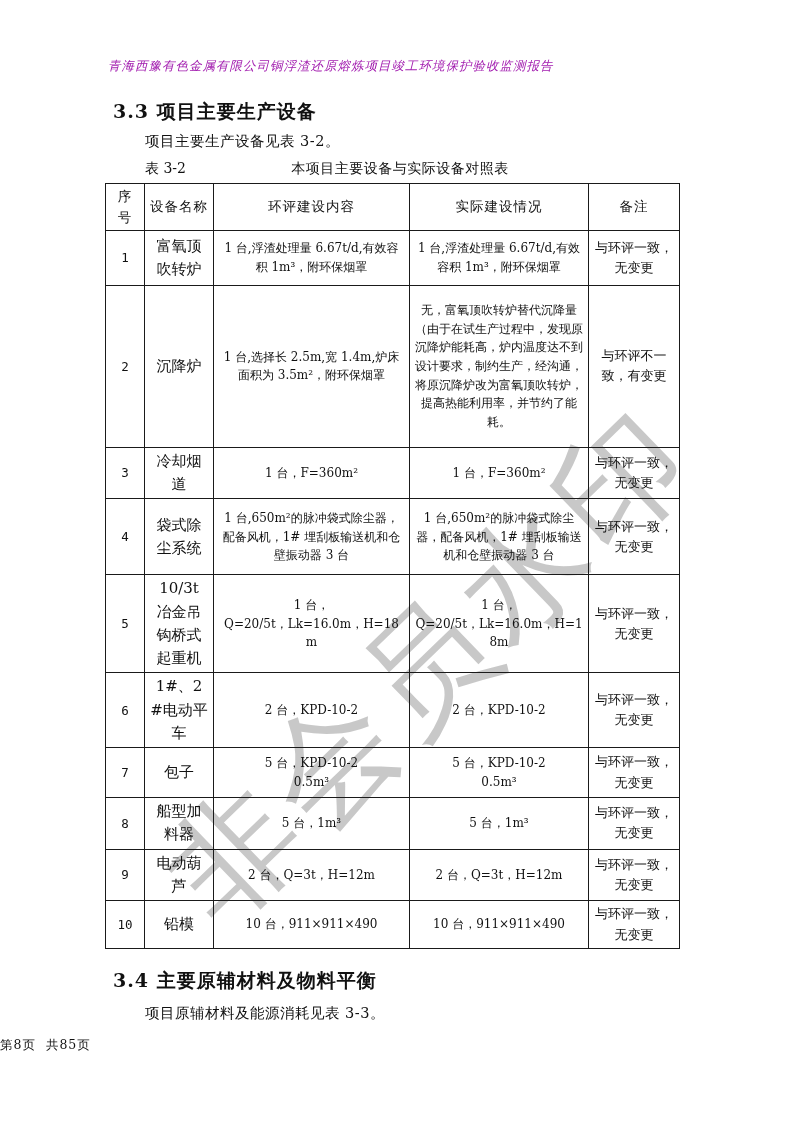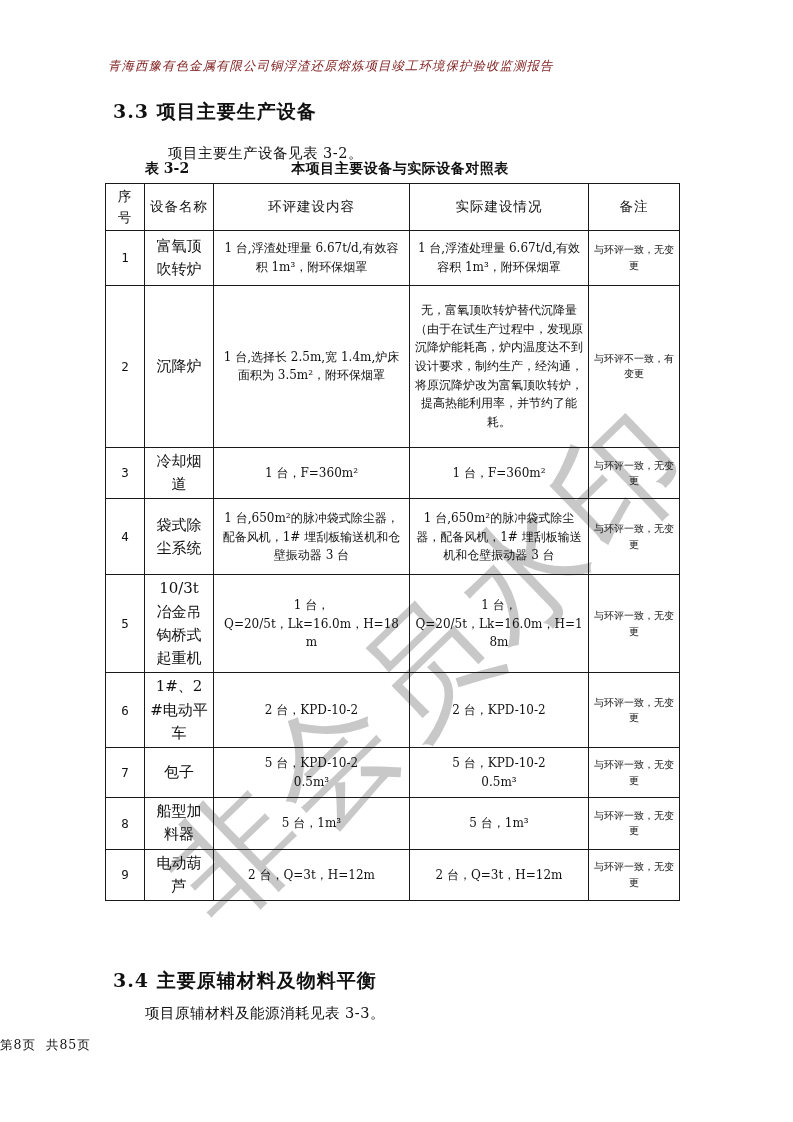--- a/index.html
+++ b/index.html
@@ -26,38 +26,38 @@
     transform:rotate(-44deg);
     transform-origin:50% 50%;
     z-index:0;
     font-family:"DejaVu Sans","Liberation Sans",sans-serif;
     user-select:none;
   }
   .content{position:relative;z-index:1;}
   .running-header{
     position:absolute;left:108px;top:58px;
     font-size:12.5px;font-style:italic;letter-spacing:1px;
-    color:#7f1d1d;
+    color:#a21caf;
   }
   .h-section{
     position:absolute;left:113px;
     font-size:19px;font-weight:bold;letter-spacing:1px;
     margin:0;
   }
   .h33{top:99px;}
   .h34{top:968px;}
   .para{
     position:absolute;left:145px;
     font-size:14.5px;margin:0;letter-spacing:0.5px;
   }
-  .p33{top:144px;margin-left:23px;}
+  .p33{top:132px;}
   .p34{top:1004px;}
   .caption-row{
     position:absolute;left:113px;top:160px;width:574px;
-    font-size:14px;font-weight:bold;
+    font-size:14px;font-weight:normal;
   }
   .caption-label{position:absolute;left:32px;top:0;}
   .caption-title{display:block;text-align:center;letter-spacing:0.5px;}
   table.equip{
     position:absolute;left:105px;top:183px;
     width:574px;
     border-collapse:collapse;
     table-layout:fixed;
     background:transparent;
   }
@@ -69,21 +69,21 @@
     font-weight:normal;
     background:transparent;
     line-height:1.55;
     word-break:break-all;
     white-space:pre-line;
   }
   table.equip th{font-size:13.5px;letter-spacing:1px;}
   td.cell-no{font-size:12.5px;font-family:"DejaVu Sans Mono","Liberation Mono",monospace;}
   td.cell-name{font-size:15px;}
   td.cell-eia, td.cell-actual{font-size:12px;}
-  td.cell-remark{font-size:10px;margin-top:32px;}
+  td.cell-remark{font-size:13px;margin-top:32px;}
   td.long{text-align:justify;text-justify:inter-character;}
   thead tr{height:28px;}
   tbody tr:nth-child(1){height:55px;}
   tbody tr:nth-child(2){height:162px;}
   tbody tr:nth-child(3){height:47px;}
   tbody tr:nth-child(4){height:76px;}
   tbody tr:nth-child(5){height:68px;}
   tbody tr:nth-child(6){height:48px;}
   tbody tr:nth-child(7){height:50px;}
   tbody tr:nth-child(8){height:50px;}
@@ -195,20 +195,27 @@
             <td class="cell-actual">5 台，1m³</td>
             <td class="cell-remark">与环评一致，无变更</td>
           </tr>
           <tr>
             <td class="cell-no">9</td>
             <td class="cell-name">电动葫芦</td>
             <td class="cell-eia">2 台，Q=3t，H=12m</td>
             <td class="cell-actual">2 台，Q=3t，H=12m</td>
             <td class="cell-remark">与环评一致，无变更</td>
           </tr>
+          <tr>
+            <td class="cell-no">10</td>
+            <td class="cell-name">铅模</td>
+            <td class="cell-eia">10 台，911×911×490</td>
+            <td class="cell-actual">10 台，911×911×490</td>
+            <td class="cell-remark">与环评一致，无变更</td>
+          </tr>
         </tbody>
     </table>
 
     <h2 class="h-section h34">3.4 主要原辅材料及物料平衡</h2>
 
     <p class="para p34">项目原辅材料及能源消耗见表 3-3。</p>
 
     <div class="page-footer">第8页  共85页</div>
 
   </div>

